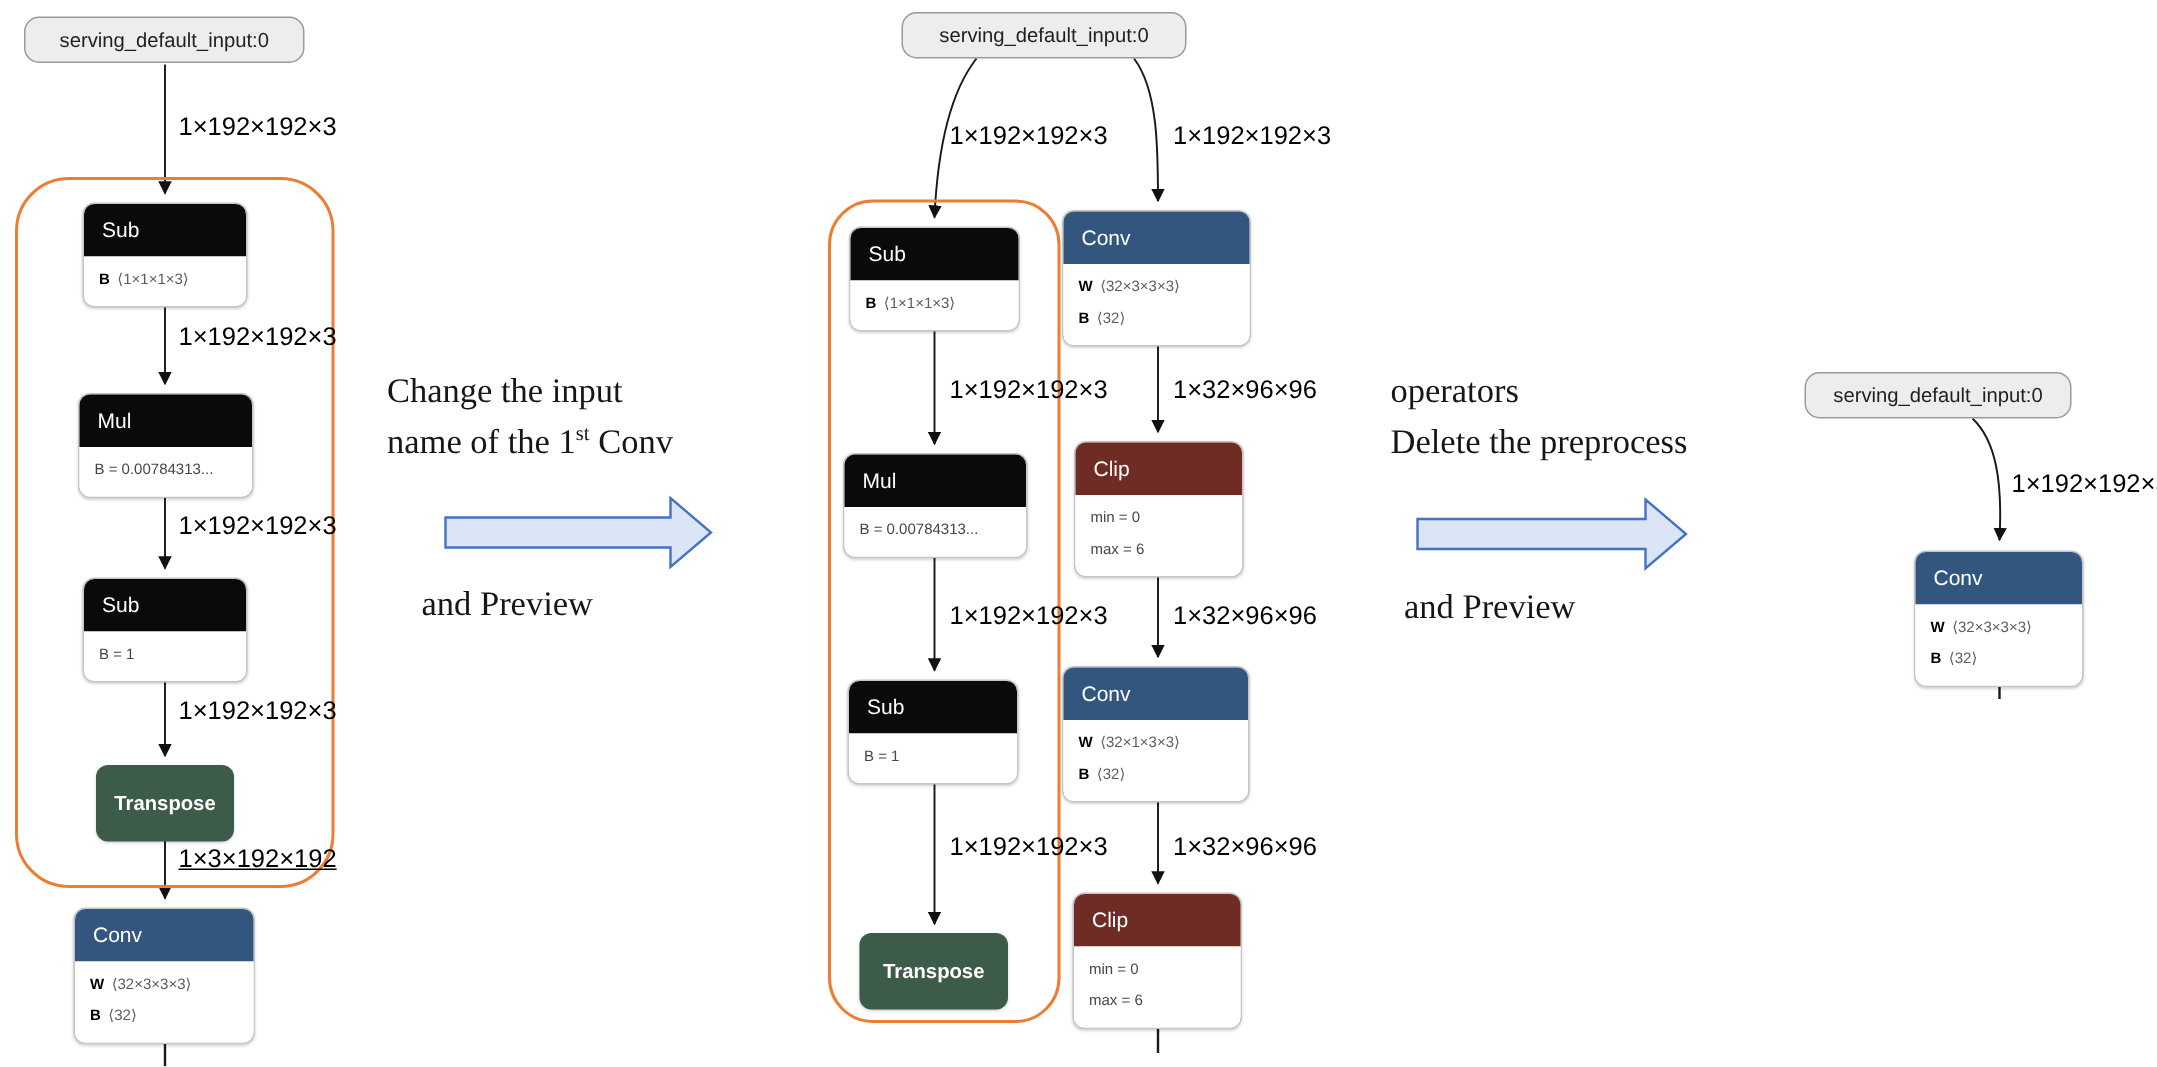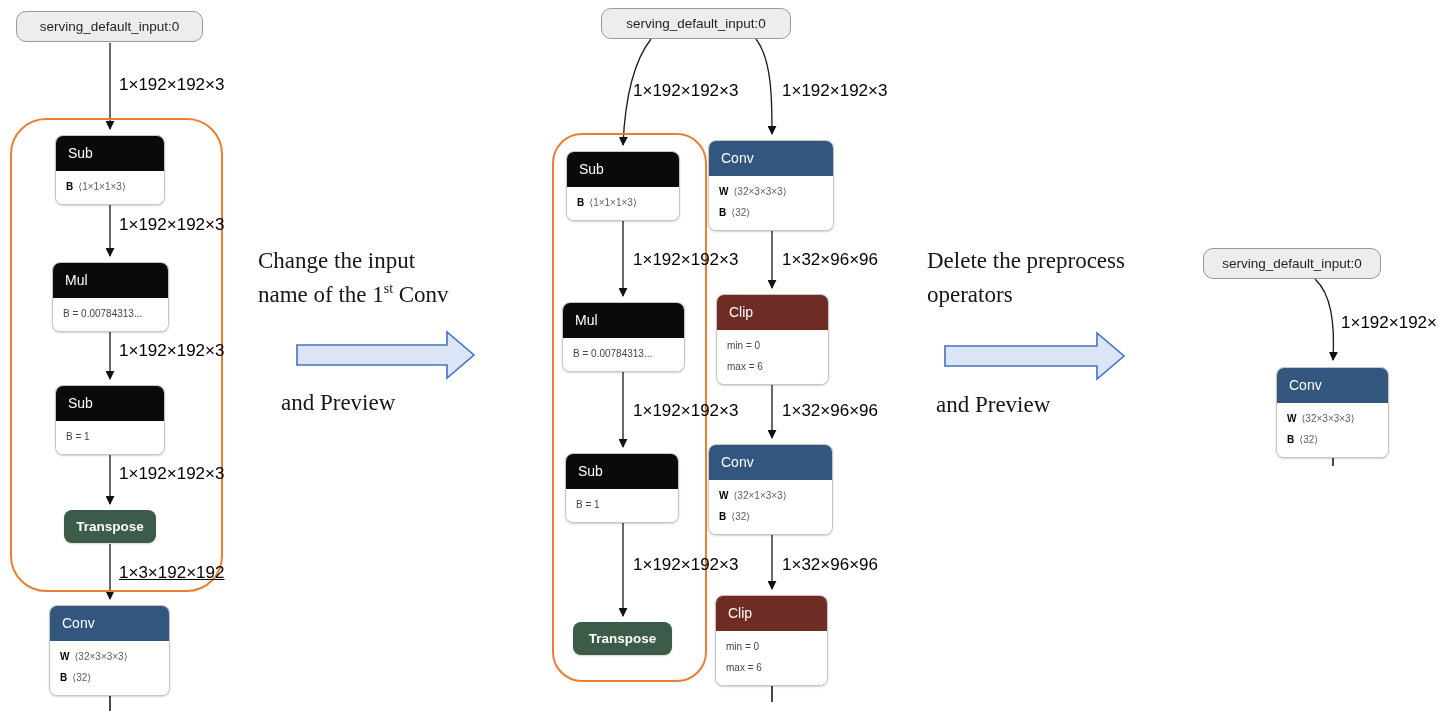--- a/index.html
+++ b/index.html
@@ -17,21 +17,21 @@
            box-shadow:0 1px 2px rgba(0,0,0,.18);box-sizing:border-box;}
   .op-header{padding:7px 12px 8px;border-radius:7px 7px 0 0;color:#fff;font-size:14px;
              font-weight:400;line-height:20px;white-space:nowrap;}
   .op-body{padding:5px 10px 7px;border-radius:0 0 7px 7px;background:#fff;}
   .op-row{font-size:10px;line-height:21px;color:#5d5d5d;white-space:nowrap;}
   .op-row .nm{font-weight:700;color:#000;margin-right:5px;}
   .op-row.attr{color:#454545;}
   .hdr-black{background:#0a0a0a;}
   .hdr-blue{background:#33567f;}
   .hdr-red{background:#6f2c24;}
-  .pill{position:absolute;height:33px;display:flex;align-items:center;justify-content:center;
+  .pill{position:absolute;height:51px;display:flex;align-items:center;justify-content:center;
         background:#3c5b48;color:#fff;font-size:13.5px;font-weight:600;border-radius:8px;
         box-shadow:0 1px 2px rgba(0,0,0,.18);box-sizing:border-box;white-space:nowrap;}
 
   
   .hl{position:absolute;border:2.5px solid #ed7d31;background:transparent;box-sizing:border-box;}
 
   
   .elabel{position:absolute;font-size:17px;color:#000000;white-space:nowrap;line-height:15px;}
 
   
@@ -185,22 +185,22 @@
 
   <div class="op-node" style="left:715px;top:595px;width:113px;">
     <div class="op-header hdr-red">Clip</div>
     <div class="op-body">
       <div class="op-row attr">min = 0</div>
       <div class="op-row attr">max = 6</div>
     </div>
   </div>
 
   <div class="note" style="left:927px;top:244px;">
+    <div>operators</div>
     <div>Delete the preprocess</div>
-    <div>operators</div>
   </div>
   <div class="note" style="left:936px;top:388px;">and Preview</div>
 
   <div class="io-node" style="left:1203px;top:248px;width:178px;">serving_default_input:0</div>
 
   <span class="elabel" style="left:1341px;top:315px;">1×192×192×3</span>
 
   <div class="op-node" style="left:1276px;top:367px;width:113px;">
     <div class="op-header hdr-blue">Conv</div>
     <div class="op-body">

